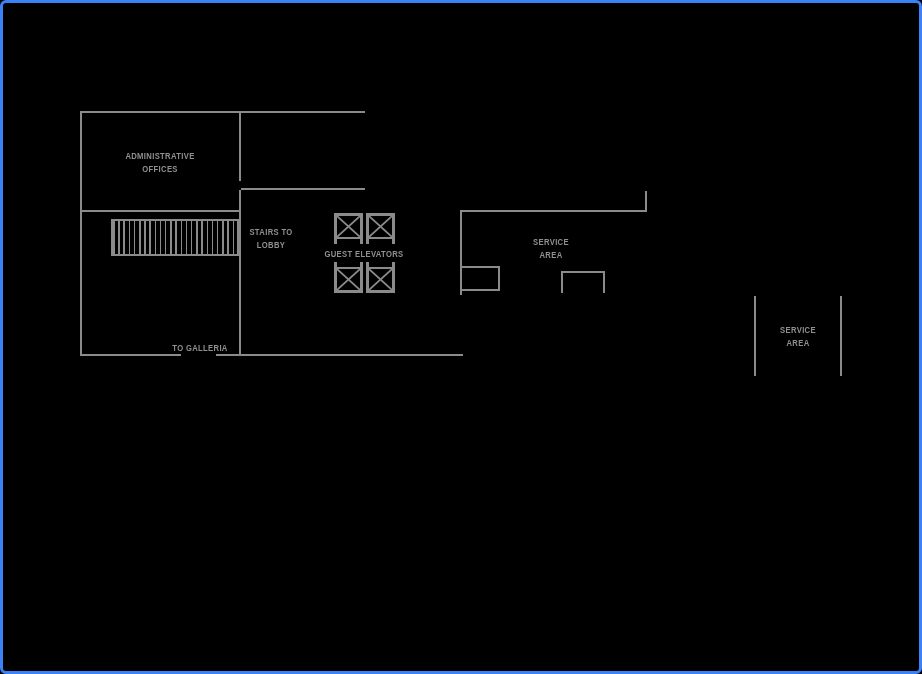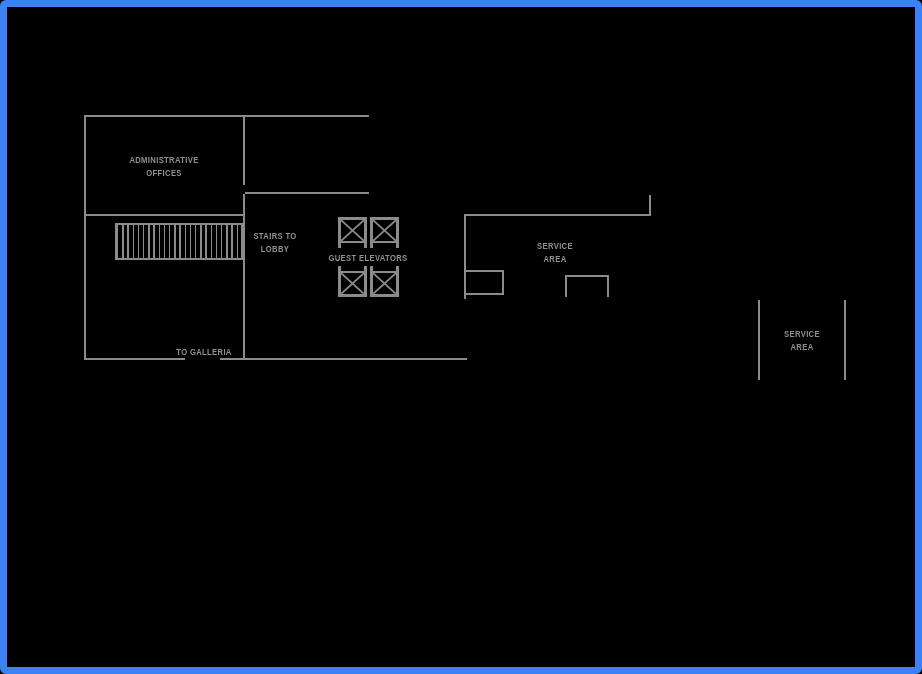--- a/index.html
+++ b/index.html
@@ -1,18 +1,18 @@
 <!DOCTYPE html>
 <html style="--background: #000000; --wall: #8b8b8b; --text: #909090;"><head>
 <meta charset="utf-8">
 <style>
   html,body{margin:0;padding:0;background:#000;}
   .canvas{
     position:relative;width:922px;height:674px;background:var(--background,#000);
-    border:7px solid #3b82f6;border-radius:6px;box-sizing:border-box;overflow:hidden;
+    border:3px solid #3b82f6;border-radius:6px;box-sizing:border-box;overflow:hidden;
     font-family:"Liberation Sans",sans-serif;
   }
   .wall{position:absolute;background:var(--wall,#8b8b8b);}
   .label{
     position:absolute;transform:translate(-50%,-50%) scaleX(0.85);
     color:var(--text,#8f8f8f);font-weight:bold;font-size:9px;line-height:13px;
     letter-spacing:.4px;text-align:center;white-space:pre-line;
   }
   .stairs{
     position:absolute;left:108px;top:216px;width:128px;height:37px;

